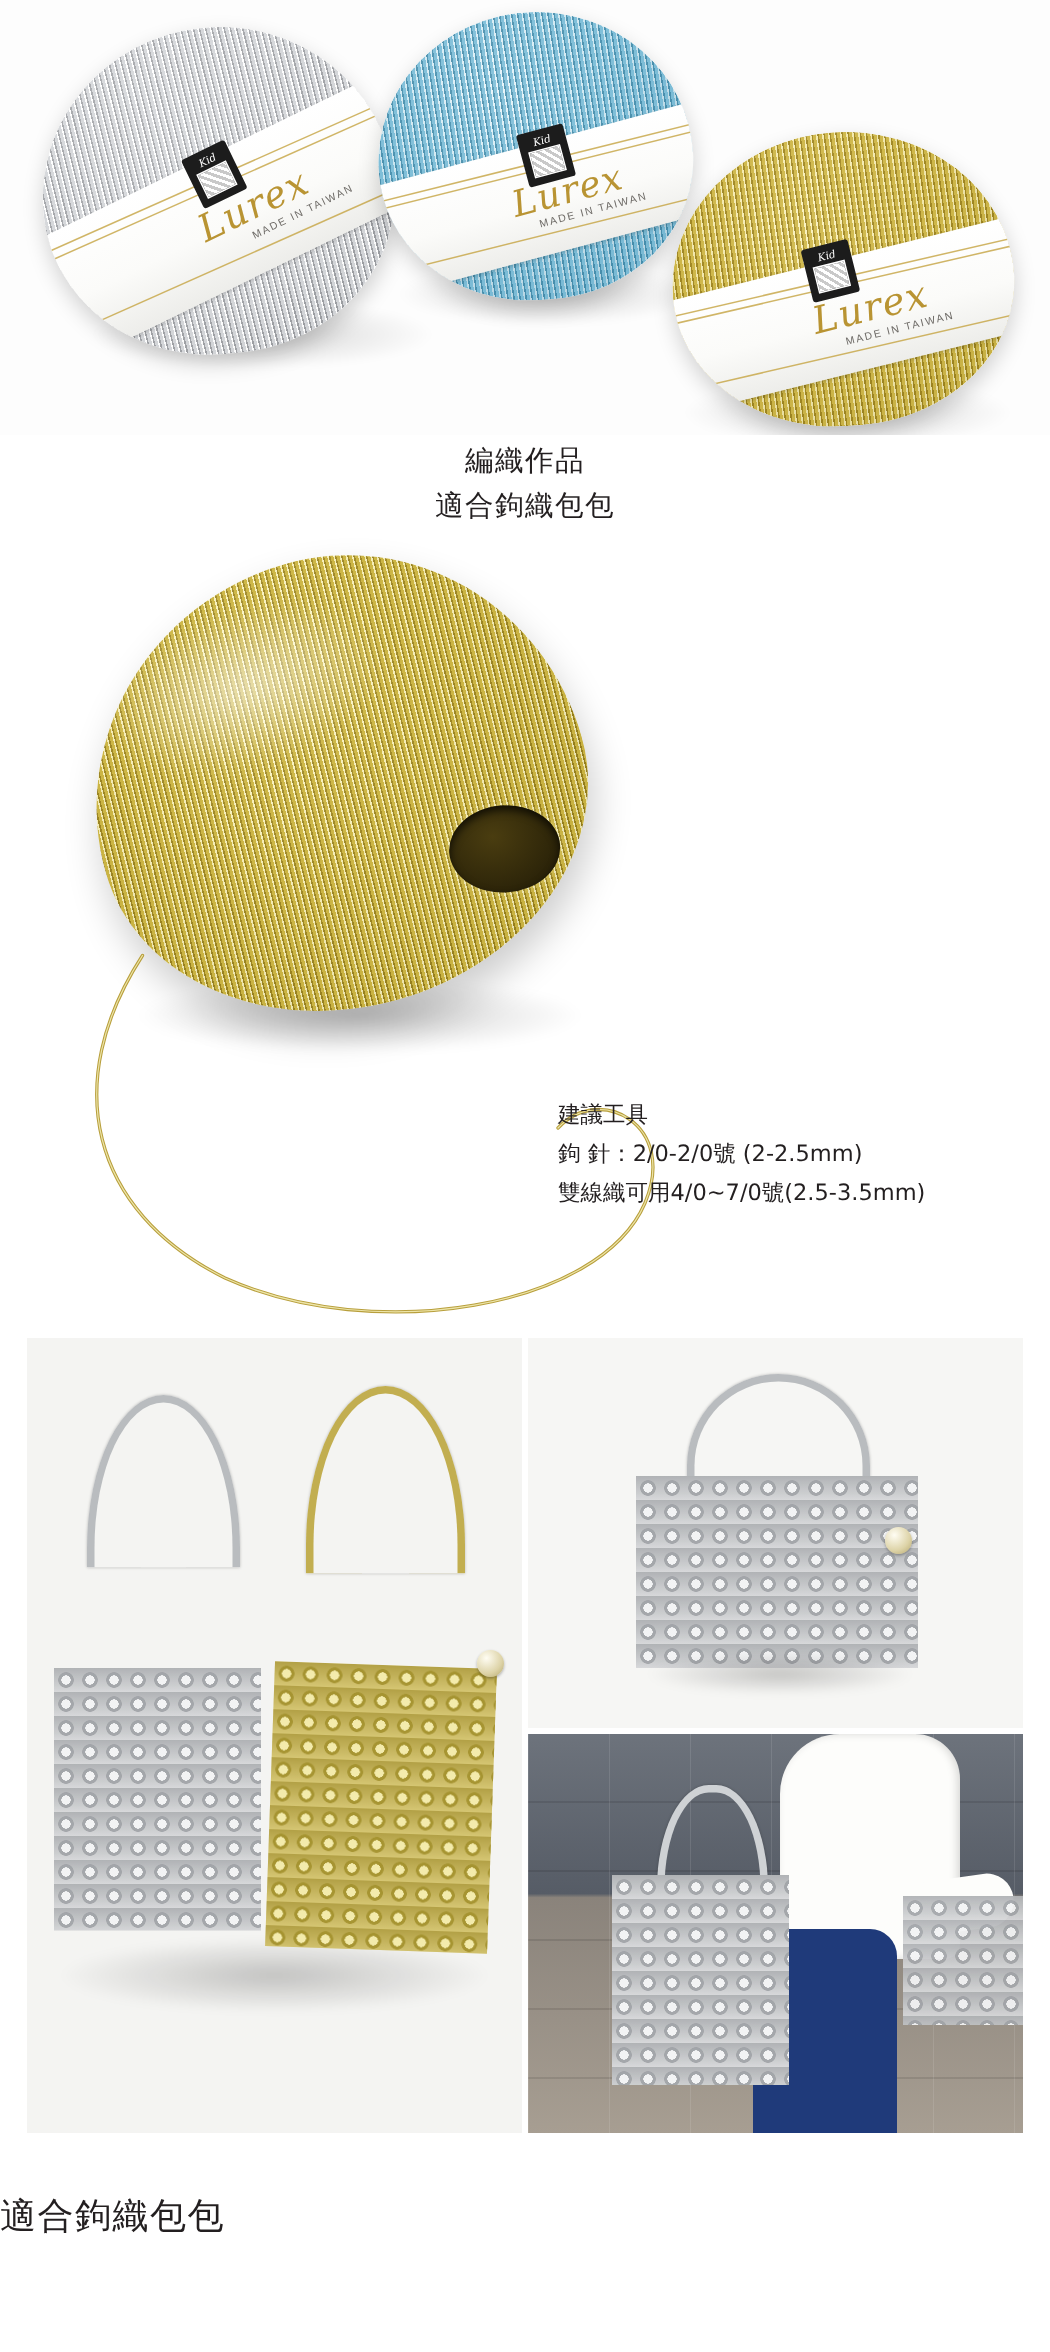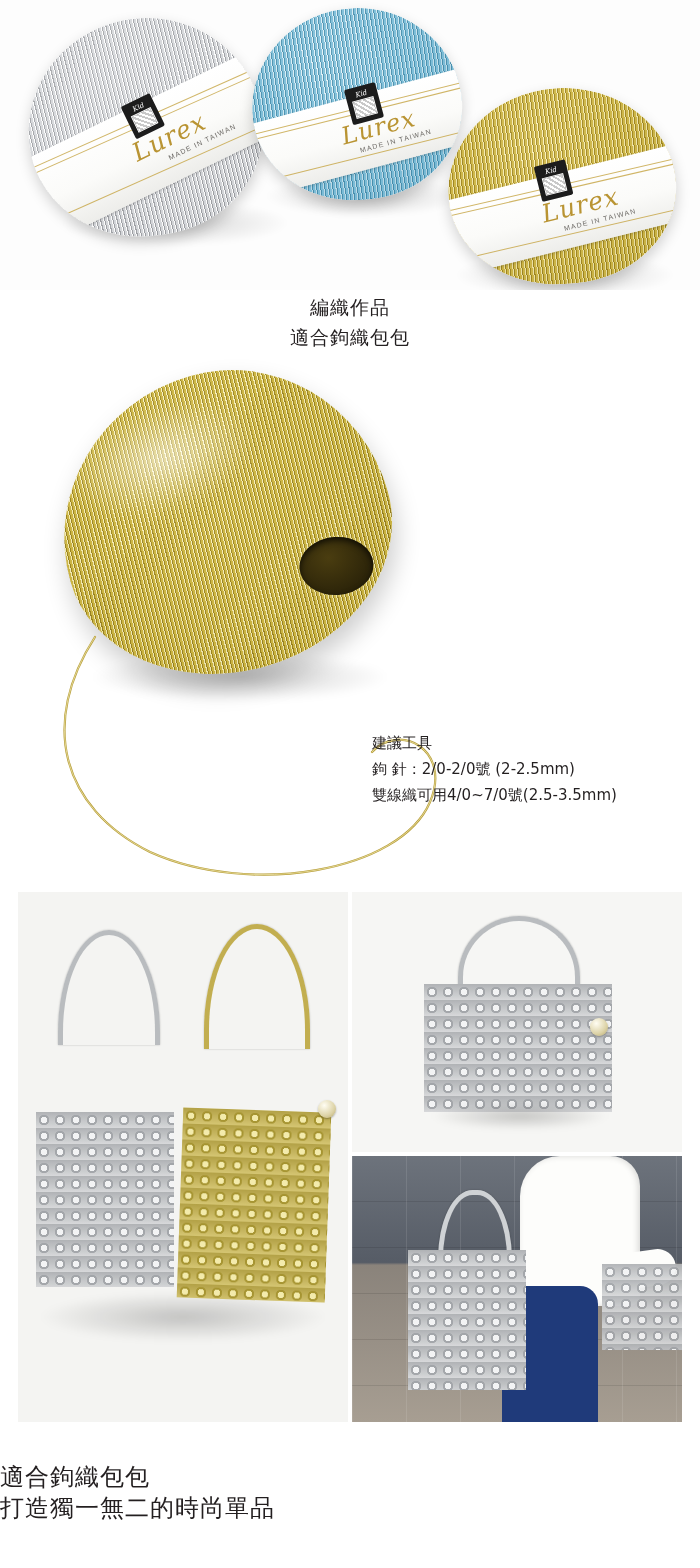--- a/index.html
+++ b/index.html
@@ -446,16 +446,15 @@
         <div class="bag" style="left:250px; top:108px; width:80px; height:86px; opacity:.95;">
           <div class="mesh mesh-silver"></div>
         </div>
       </div>
 
     </div>
   </div>
 
   <div class="caption caption-2">
     <div>適合鉤織包包</div>
-    <div>打造獨一無二的時尚單品</div>
   </div>
 
 </div>
 
 </body></html>

